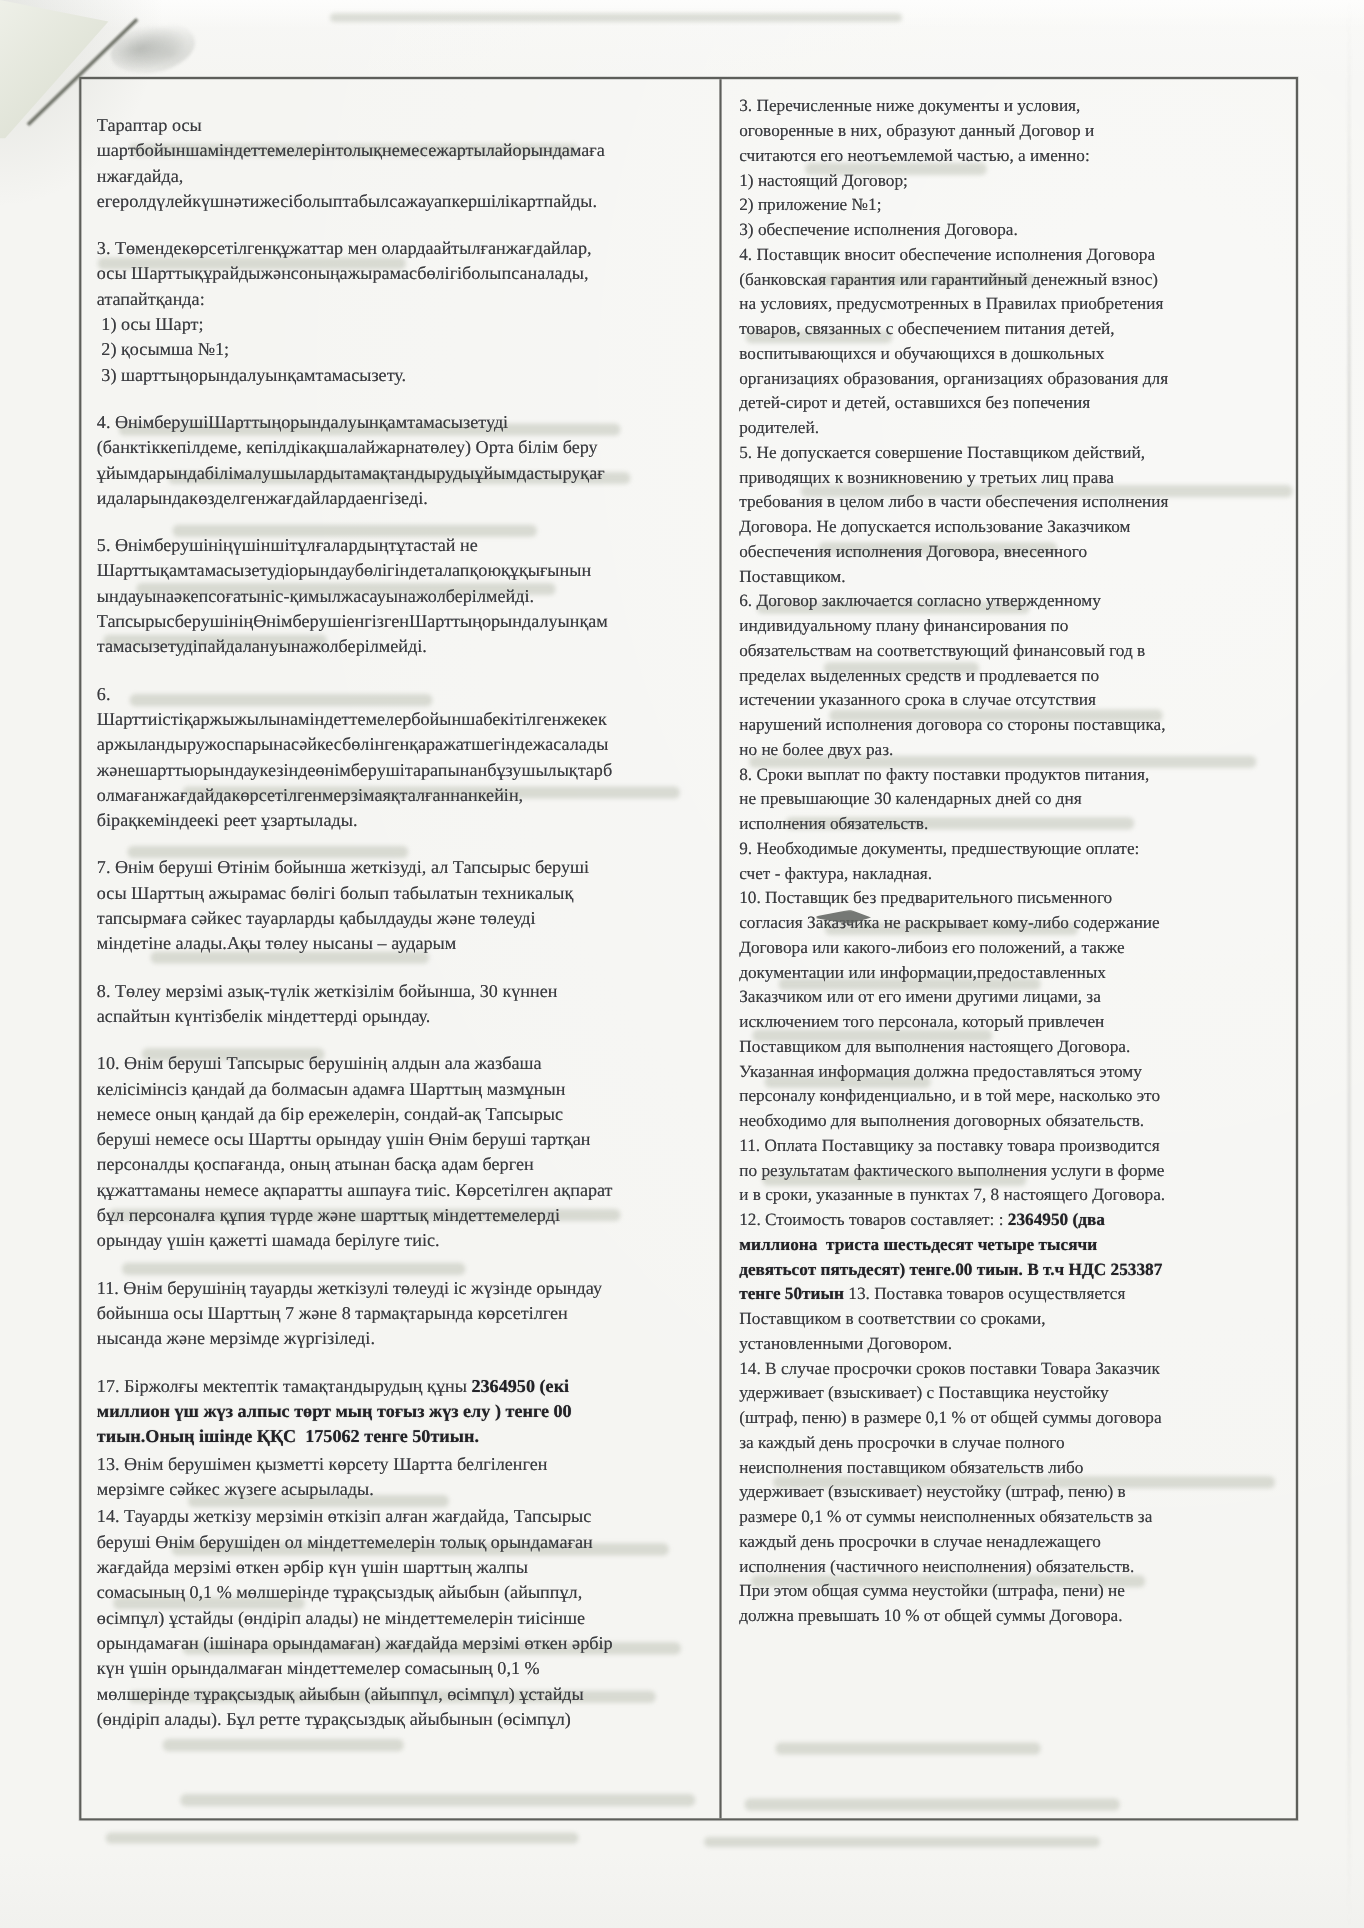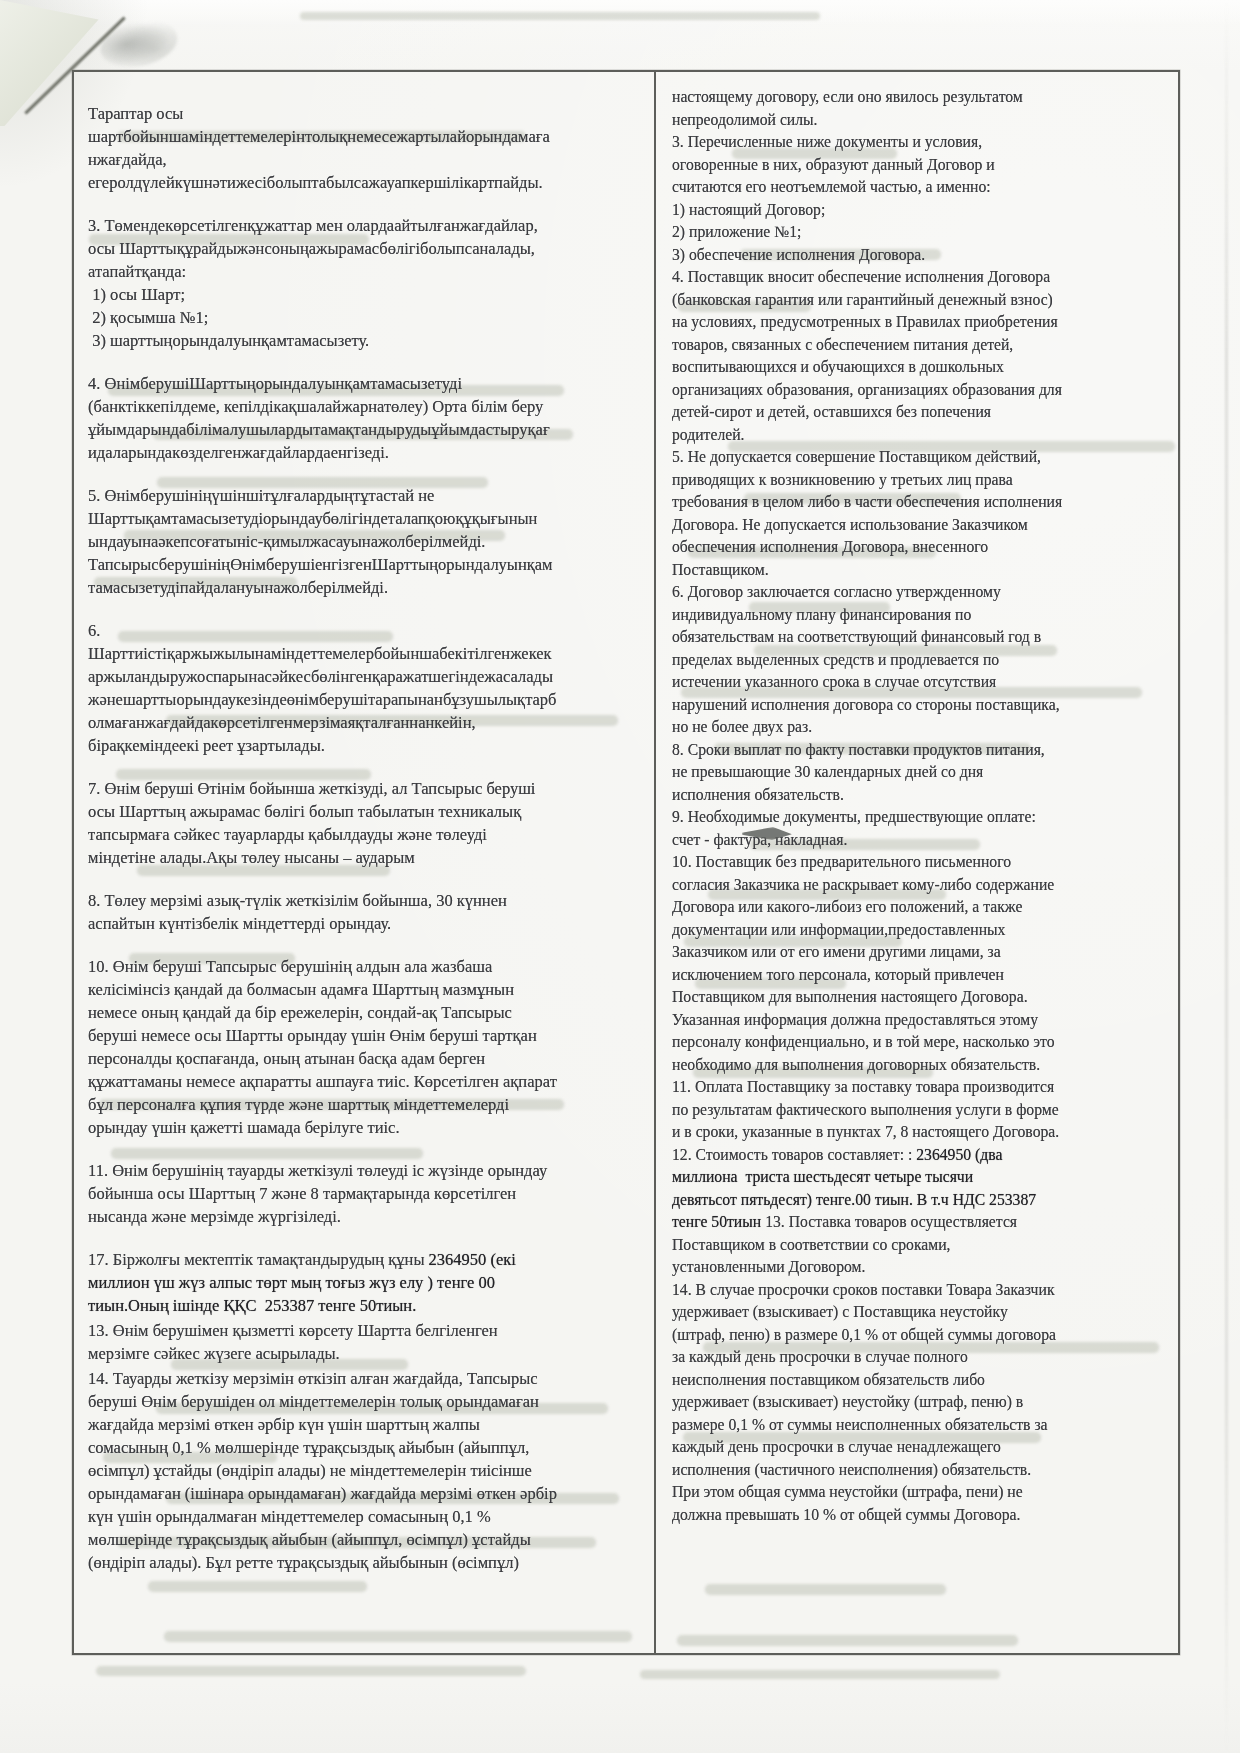--- a/index.html
+++ b/index.html
@@ -52,21 +52,21 @@
   }
   .cell{box-sizing:border-box;overflow:hidden;}
   .kz-cell{width:582px;border-right:2px solid var(--border);padding:30px 14px 0 14px;
     font-size:16.5px;line-height:23px;}
   .ru-cell{flex:1;padding:14px 14px 0 16px;font-size:15.7px;line-height:22.5px;}
   .cell p{margin:0 0 20px 0;white-space:pre-wrap;overflow-wrap:anywhere;
     text-shadow:0 0 .6px rgba(52,54,58,.65);}
   .ru-cell p{margin:0;}
   .kz-cell p.tight{margin-bottom:2px;}
   .cell p:last-child{margin-bottom:0;}
-  .seg-bold{font-weight:400;color:var(--ink-bold);text-shadow:0 0 .7px rgba(25,25,30,.7);}
+  .seg-bold{font-weight:700;color:var(--ink-bold);text-shadow:0 0 .7px rgba(25,25,30,.7);}
 
   .ghost{position:absolute;height:11px;background:var(--bleed);
     filter:blur(1.8px);border-radius:5px;z-index:0;}
 </style>
 </head>
 <body>
 
 <div class="page">
   <div class="top-band"></div>
   <div class="corner-shadow"></div>
@@ -161,36 +161,34 @@
 беруші немесе осы Шартты орындау үшін Өнім беруші тартқан
 персоналды қоспағанда, оның атынан басқа адам берген
 құжаттаманы немесе ақпаратты ашпауға тиіс. Көрсетілген ақпарат
 бұл персоналға құпия түрде және шарттық міндеттемелерді
 орындау үшін қажетті шамада берілуге тиіс.</span></p>
         <p><span>11. Өнім берушінің тауарды жеткізулі төлеуді іс жүзінде орындау
 бойынша осы Шарттың 7 және 8 тармақтарында көрсетілген
 нысанда және мерзімде жүргізіледі.</span></p>
         <p class="tight"><span>17. Біржолғы мектептік тамақтандырудың құны </span><span class="seg-bold">2364950 (екі
 миллион үш жүз алпыс төрт мың тоғыз жүз елу ) тенге 00
-тиын.Оның ішінде ҚҚС  253387 тенге 50тиын.</span></p>
+тиын.Оның ішінде ҚҚС  175062 тенге 50тиын.</span></p>
         <p class="tight"><span>13. Өнім берушімен қызметті көрсету Шартта белгіленген
 мерзімге сәйкес жүзеге асырылады.</span></p>
         <p class="tight"><span>14. Тауарды жеткізу мерзімін өткізіп алған жағдайда, Тапсырыс
 беруші Өнім берушіден ол міндеттемелерін толық орындамаған
 жағдайда мерзімі өткен әрбір күн үшін шарттың жалпы
 сомасының 0,1 % мөлшерінде тұрақсыздық айыбын (айыппұл,
 өсімпұл) ұстайды (өндіріп алады) не міндеттемелерін тиісінше
 орындамаған (ішінара орындамаған) жағдайда мерзімі өткен әрбір
 күн үшін орындалмаған міндеттемелер сомасының 0,1 %
 мөлшерінде тұрақсыздық айыбын (айыппұл, өсімпұл) ұстайды
 (өндіріп алады). Бұл ретте тұрақсыздық айыбынын (өсімпұл)</span></p>
       </div>
     <div class="cell ru-cell" id="ru-col">
-        <p><span>настоящему договору, если оно явилось результатом
-непреодолимой силы.</span></p>
         <p><span>3. Перечисленные ниже документы и условия,
 оговоренные в них, образуют данный Договор и
 считаются его неотъемлемой частью, а именно:
 1) настоящий Договор;
 2) приложение №1;
 3) обеспечение исполнения Договора.</span></p>
         <p><span>4. Поставщик вносит обеспечение исполнения Договора
 (банковская гарантия или гарантийный денежный взнос)
 на условиях, предусмотренных в Правилах приобретения
 товаров, связанных с обеспечением питания детей,

